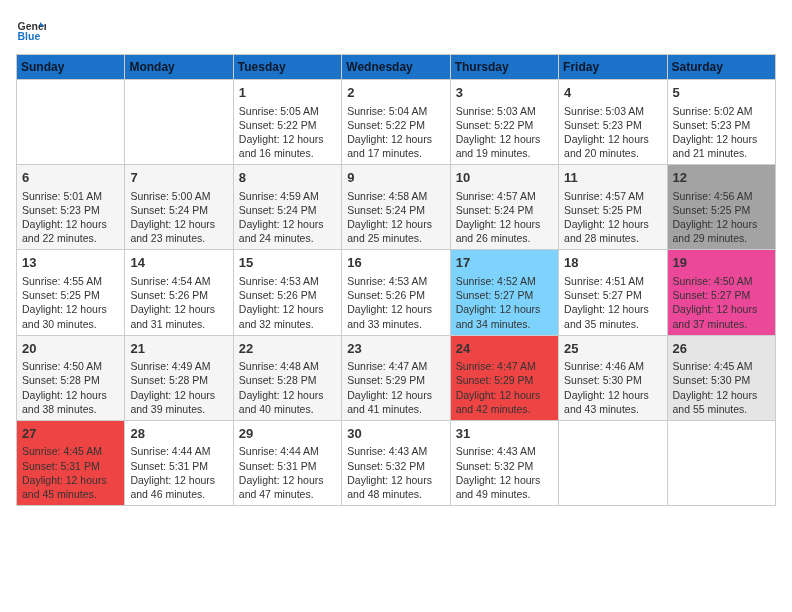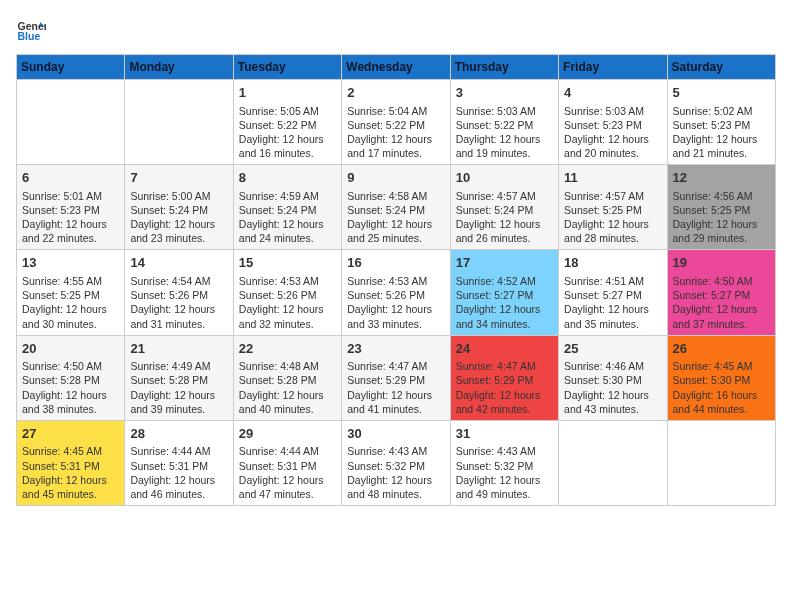--- a/index.html
+++ b/index.html
@@ -269,29 +269,29 @@
           <div>Sunrise: 4:47 AM</div>
           <div>Sunset: 5:29 PM</div>
           <div>Daylight: 12 hours and 42 minutes.</div>
         </td>
         <td style="background-color: rgb(245, 245, 245);">
           <span class="day-num">25</span>
           <div>Sunrise: 4:46 AM</div>
           <div>Sunset: 5:30 PM</div>
           <div>Daylight: 12 hours and 43 minutes.</div>
         </td>
-        <td style="background-color: #f97316;">
+        <td style="background-color: #e5e5e5;">
           <span class="day-num">26</span>
           <div>Sunrise: 4:45 AM</div>
           <div>Sunset: 5:30 PM</div>
-          <div>Daylight: 16 hours and 44 minutes.</div>
+          <div>Daylight: 12 hours and 55 minutes.</div>
         </td>
       </tr>
       <tr>
-        <td style="background-color: #fde047;">
+        <td style="background-color: #ef4444;">
           <span class="day-num">27</span>
           <div>Sunrise: 4:45 AM</div>
           <div>Sunset: 5:31 PM</div>
           <div>Daylight: 12 hours and 45 minutes.</div>
         </td>
         <td style="background-color: rgb(255, 255, 255);">
           <span class="day-num">28</span>
           <div>Sunrise: 4:44 AM</div>
           <div>Sunset: 5:31 PM</div>
           <div>Daylight: 12 hours and 46 minutes.</div>

